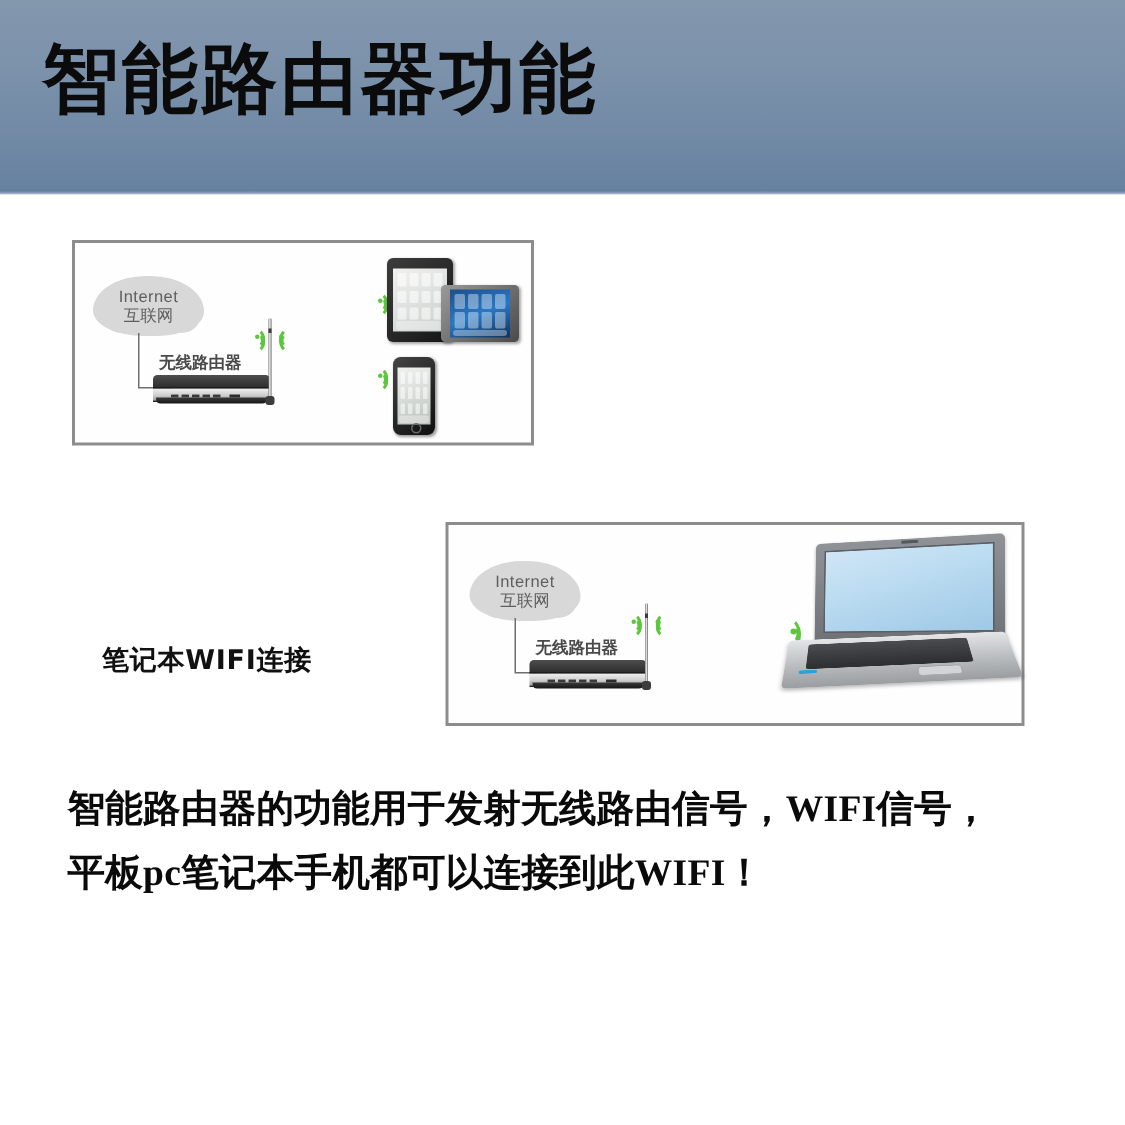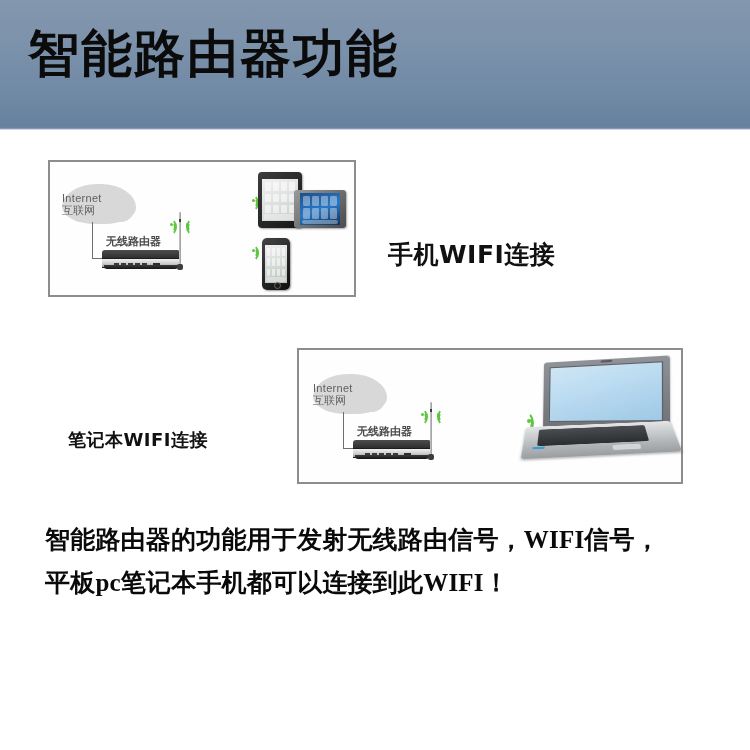--- a/index.html
+++ b/index.html
@@ -41,21 +41,21 @@
   .scene{position:absolute;left:0;top:0;width:100%;height:100%;}
 
   
   .cloud{position:absolute;}
   .cloud .cloud-shape{
     position:absolute;left:0;top:0;width:100%;height:100%;
     background:#d8d8d8;border-radius:50% 50% 45% 48%/60% 62% 42% 45%;
   }
   .cloud .bump{position:absolute;background:#d8d8d8;border-radius:50%;}
   .cloud .c-txt{
-    position:absolute;left:0;width:100%;text-align:left;
+    position:absolute;left:0;width:100%;text-align:center;
     color:#5f5f5f;font-weight:normal;z-index:3;
     font-family:"Liberation Sans",sans-serif;white-space:nowrap;
   }
   .c-en{top:20%;font-size:11px;letter-spacing:.3px;}
   .c-cn{top:48%;font-size:11px;font-family:"DejaVu Sans",sans-serif;font-weight:bold;}
 
   
   .link-v{position:absolute;background:#6e6e6e;width:1px;}
   .link-h{position:absolute;background:#6e6e6e;height:1px;}
 
@@ -337,21 +337,20 @@
               <i></i>
           </div>
           <div class="dock"></div>
         </div>
         <div class="home"></div>
       </div>
 
     </div>
   </div>
 
-  <div class="caption" id="caption-phone">手机WIFI连接</div>
 
   <div class="panel" id="panel-2">
     <div class="scene">
 
       <div class="cloud" style="left:14px;top:24px;width:74px;height:40px;">
         <div class="cloud-shape"></div>
         <div class="bump" style="left:6px;top:12px;width:26px;height:26px;"></div>
         <div class="bump" style="left:26px;top:2px;width:32px;height:30px;"></div>
         <div class="bump" style="left:46px;top:13px;width:26px;height:25px;"></div>
         <div class="c-txt c-en">Internet</div>

